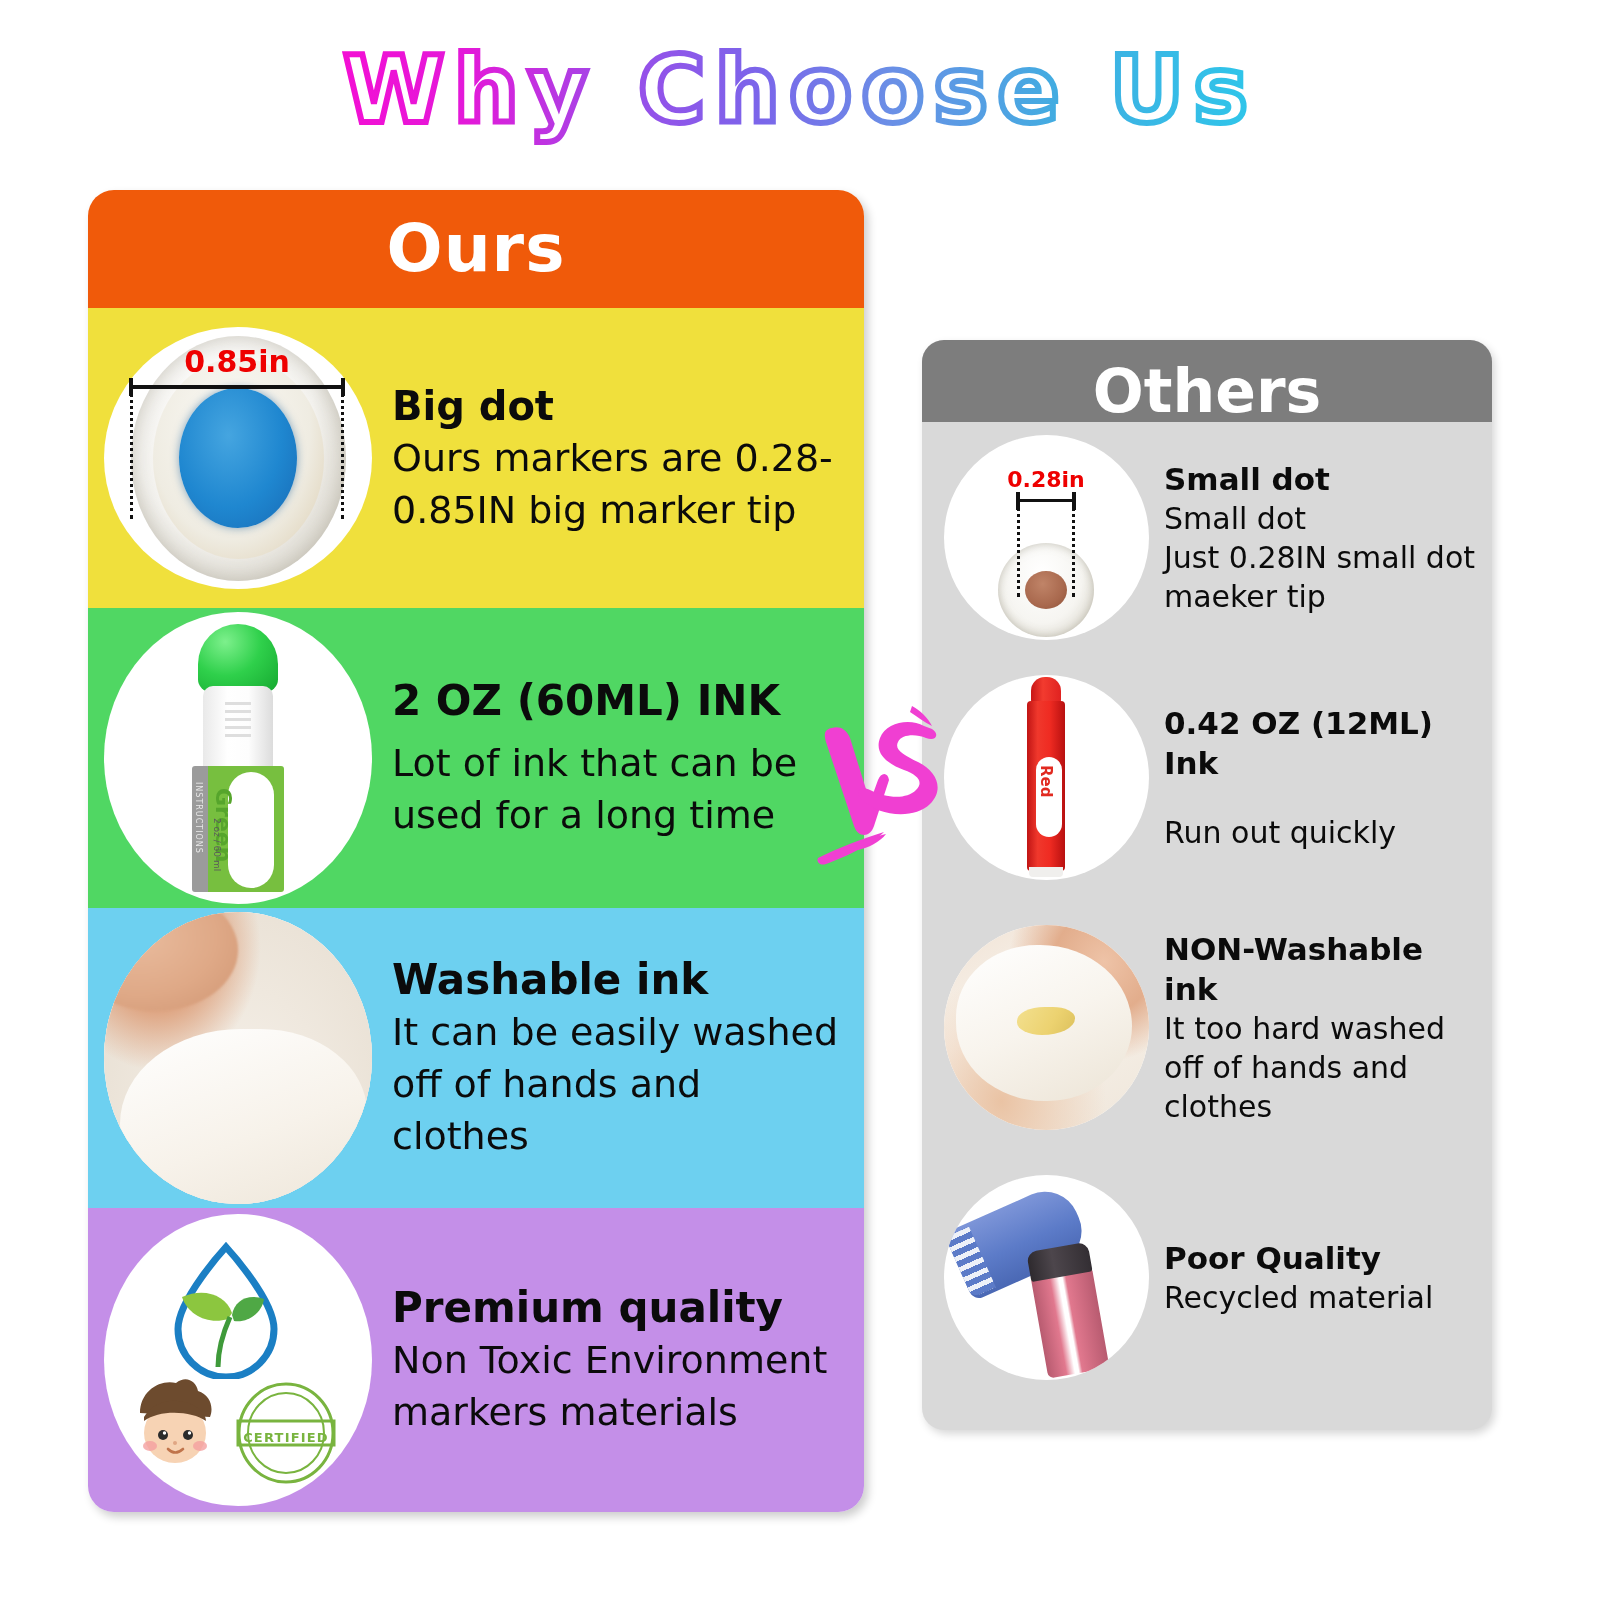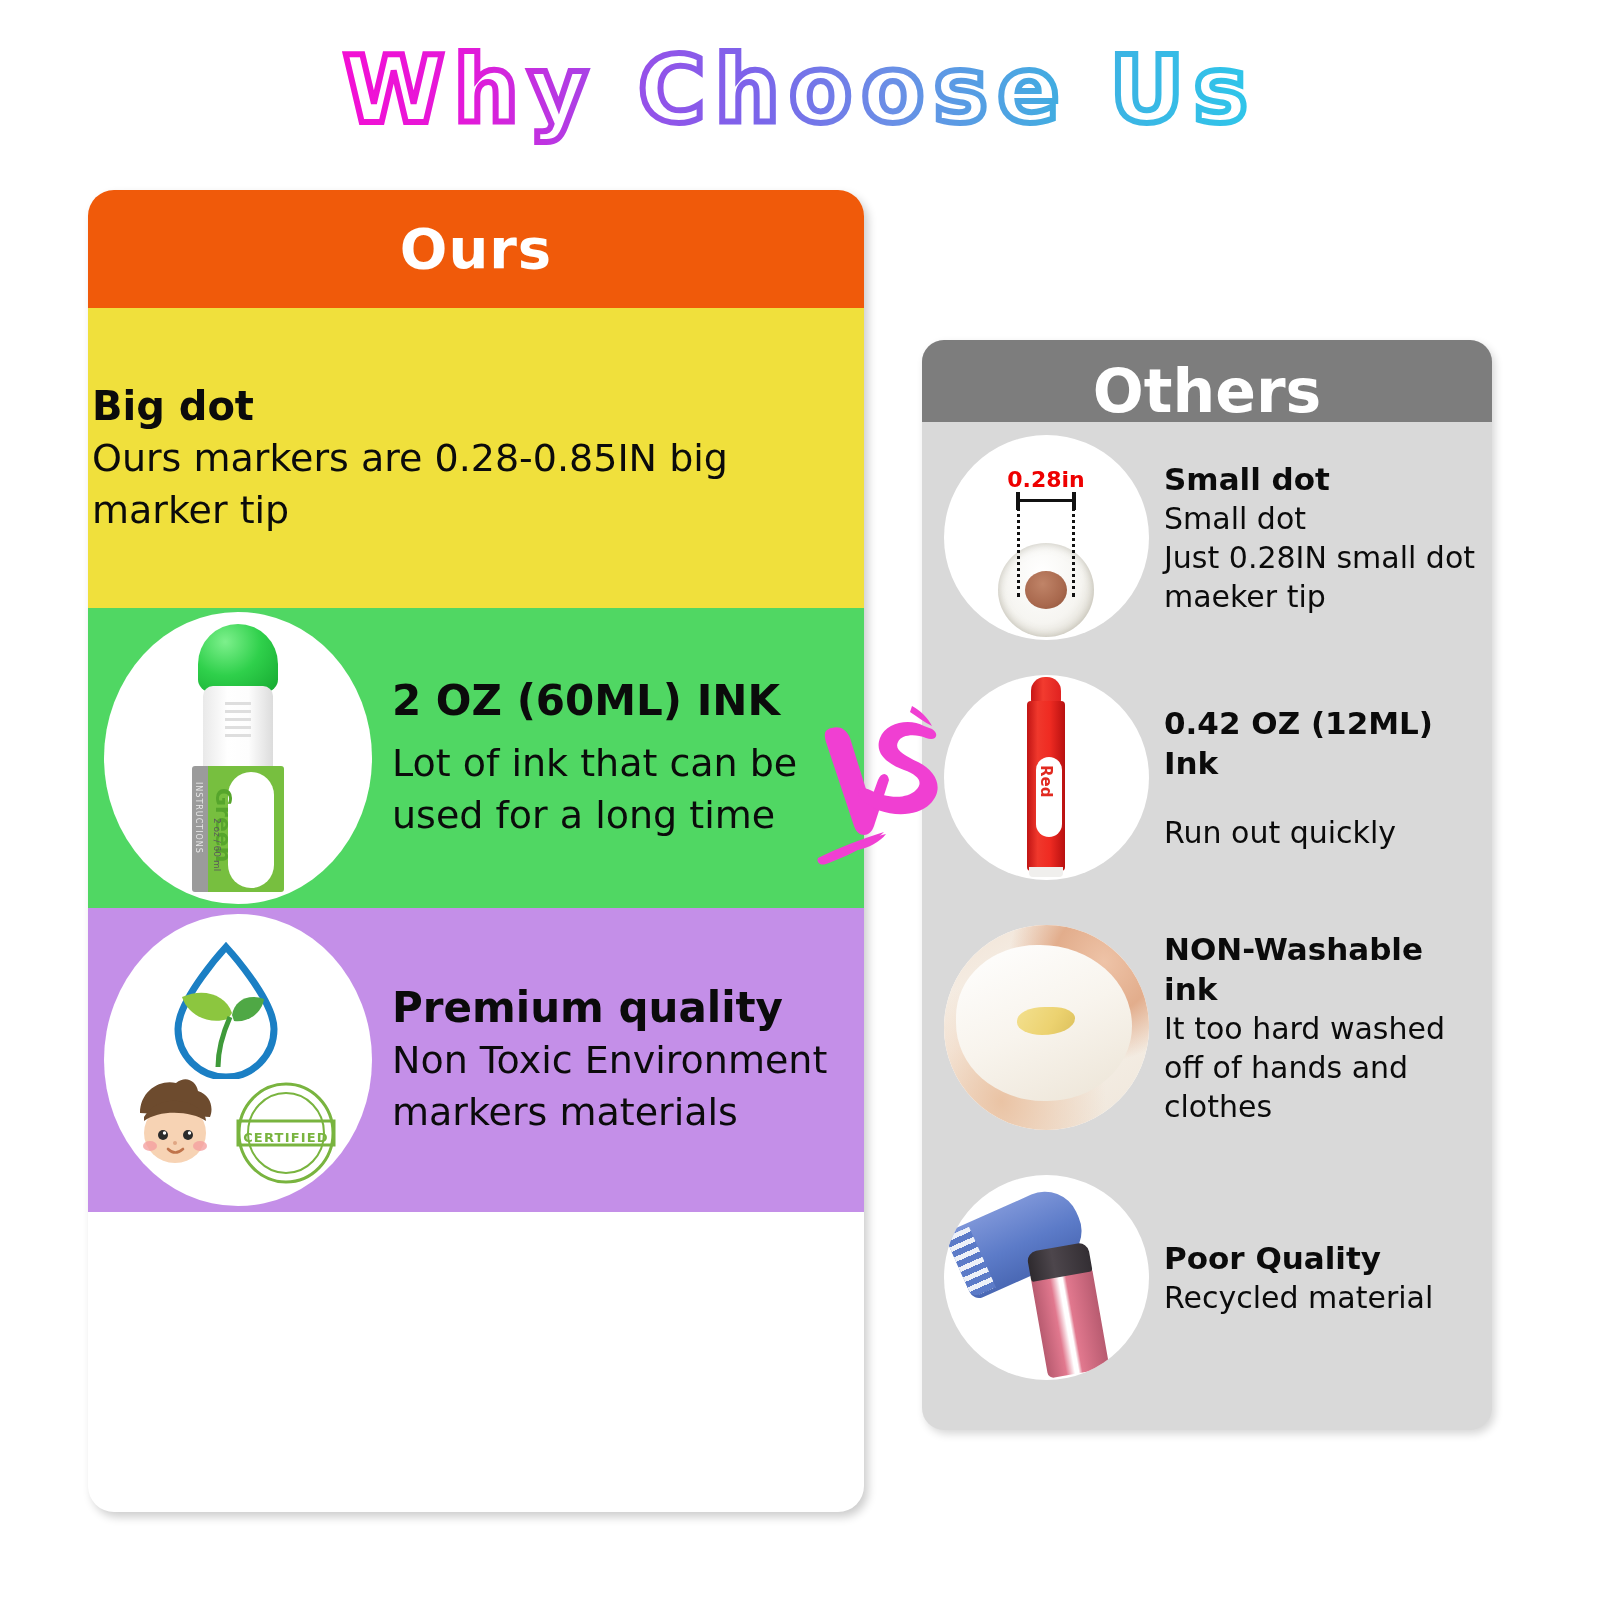--- a/index.html
+++ b/index.html
@@ -30,21 +30,21 @@
     box-shadow: 4px 5px 10px rgba(0,0,0,0.20);
     background: #fff;
   }
   #ours-header {
     height: 118px;
     background: #F05A0A;
     display: flex; align-items: center; justify-content: center;
   }
   #ours-header .hdr-label {
     color: #ffffff;
-    font-size: 56px;
+    font-size: 66px;
     font-weight: bold;
     font-family: "DejaVu Sans", sans-serif;
     line-height: 80px;
     letter-spacing: 1px;
   }
   .ours-row {
     display: flex;
     align-items: center;
     position: relative;
     overflow: hidden;
@@ -357,20 +357,35 @@
   </svg>
 </div>
 
 <div id="ours-card">
 
   <div id="ours-header">
     <span class="hdr-label">Ours</span>
   </div>
 
   <div class="ours-row" id="row-yellow">
+    <div class="media">
+      <div class="ellipse-photo">
+        <div class="tip-big">
+          <div class="dot"></div>
+        </div>
+      </div>
+      <div class="dim-wrap" style="left:18px; top:18px; width:262px;">
+        <div class="dim-label" style="font-size:30px; line-height:34px;">0.85in</div>
+        <div style="position:relative; width:216px; margin:6px auto 0;">
+          <div class="dim-line"></div>
+          <div class="dim-tick" style="left:1px; top:2px; height:132px;"></div>
+          <div class="dim-tick" style="right:1px; top:2px; height:132px;"></div>
+        </div>
+      </div>
+    </div>
     <div class="copy">
       <div class="h">Big dot</div>
       <div class="p">Ours markers are 0.28-0.85IN big marker tip</div>
     </div>
   </div>
 
   <div class="ours-row" id="row-green">
     <div class="media">
       <div class="ellipse-photo ellipse-tall">
         <div class="bottle">
@@ -384,20 +399,31 @@
           </div>
         </div>
       </div>
     </div>
     <div class="copy">
       <div class="h" style="font-size:42px;">2 OZ (60ML) INK</div>
       <div class="p" style="margin-top:10px;">Lot of ink that can be used for a long time</div>
     </div>
   </div>
 
+  <div class="ours-row" id="row-blue">
+    <div class="media">
+      <div class="ellipse-photo ellipse-tall">
+        <div class="cloth-photo"></div>
+      </div>
+    </div>
+    <div class="copy">
+      <div class="h" style="font-size:42px;">Washable ink</div>
+      <div class="p">It can be easily washed off of hands and clothes</div>
+    </div>
+  </div>
 
   <div class="ours-row" id="row-purple">
     <div class="media">
       <div class="ellipse-photo ellipse-tall">
         <div class="eco-cluster">
 
           <svg class="eco-drop" width="140" height="140" viewBox="0 0 140 140">
             <path d="M70 8 C 70 8, 118 60, 118 90 A48 48 0 0 1 22 90 C22 60, 70 8, 70 8 Z" fill="none" stroke="#1b7fc4" stroke-width="7"></path>
             <path d="M72 80 C 52 86, 32 76, 26 58 C 48 48, 70 56, 76 74 Z" fill="#8cc63f"></path>
             <path d="M78 82 C 92 84, 106 74, 108 60 C 92 54, 78 62, 76 76 Z" fill="#4fa845"></path>

